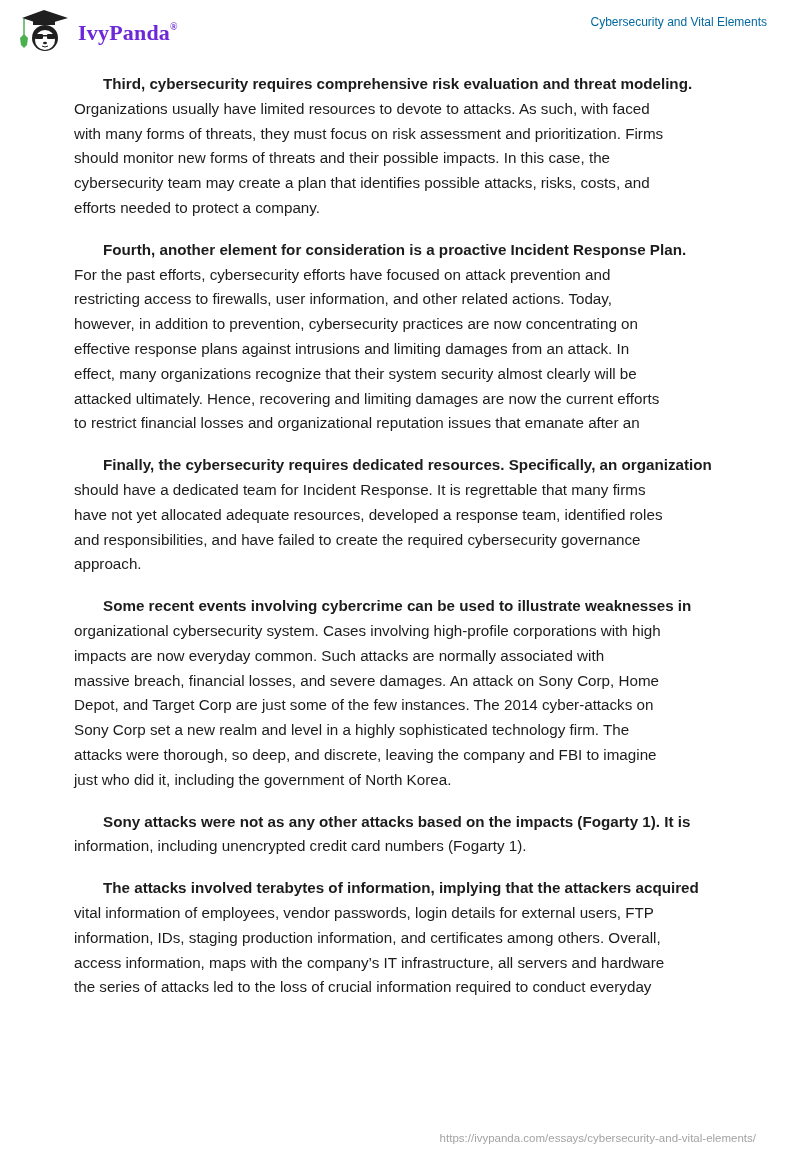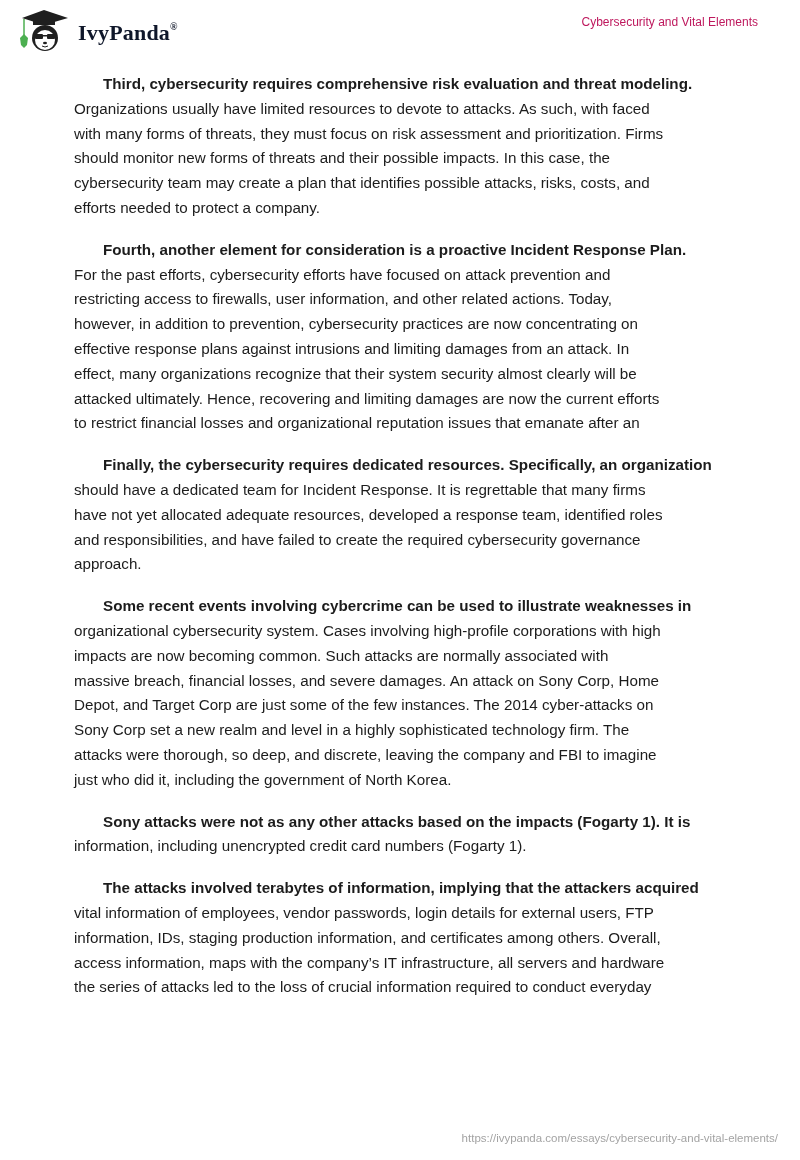--- a/index.html
+++ b/index.html
@@ -1,27 +1,27 @@
 <!DOCTYPE html>
 <html><head>
   <meta charset="utf-8">
   <style>
     html, body { margin: 0; padding: 0; background: #ffffff; }
     body { width: 800px; height: 1160px; position: relative; overflow: hidden; font-family: "Liberation Sans", sans-serif; }
     .header { position: absolute; left: 0; top: 0; width: 800px; height: 60px; }
     .logo { position: absolute; left: 16px; top: 8px; display: flex; align-items: center; }
     .logo-icon { width: 60px; height: 46px; position: relative; }
-    .logo-text { font-family: "Liberation Serif", serif; font-weight: bold; font-size: 22px; color: #0f172a; margin-left: 2px; margin-top: 4px; letter-spacing: 0.2px; }
+    .logo-text { font-family: "Liberation Serif", serif; font-weight: bold; font-size: 22px; color: #6d28d9; margin-left: 2px; margin-top: 4px; letter-spacing: 0.2px; }
     .logo-text sup { font-size: 10px; font-weight: bold; position: relative; top: -2px; }
-    .doc-title { position: absolute; right: 42px; top: 15px; font-size: 12px; color: #be185d; margin-left: 16px; }
+    .doc-title { position: absolute; right: 33px; top: 15px; font-size: 12px; color: #0369a1; margin-left: 16px; }
     .content { position: absolute; left: 74px; top: 72px; width: 660px; }
     .para { margin: 0 0 17px 0; }
     .line { display: block; font-size: 15.2px; line-height: 24.8px; color: #1c1c1c; white-space: nowrap; }
     .line.first { text-indent: 29px; font-weight: bold; }
-    .footer-url { position: absolute; right: 22px; top: 1132px; font-size: 11.5px; color: #a3a3a3; }
+    .footer-url { position: absolute; right: 44px; top: 1132px; font-size: 11.5px; color: #a3a3a3; }
   </style>
 </head>
 <body>
 
 <div class="header">
   <div class="logo">
     <div class="logo-icon">
       <svg width="60" height="46" viewBox="0 0 60 46">
 
         <polygon points="6,10 28,2 52,10 28,17" fill="#1f1f1f"></polygon>
@@ -68,21 +68,21 @@
   <p class="para">
     <span class="line first">Finally, the cybersecurity requires dedicated resources. Specifically, an organization</span>
     <span class="line">should have a dedicated team for Incident Response. It is regrettable that many firms</span>
     <span class="line">have not yet allocated adequate resources, developed a response team, identified roles</span>
     <span class="line">and responsibilities, and have failed to create the required cybersecurity governance</span>
     <span class="line">approach.</span>
   </p>
   <p class="para">
     <span class="line first">Some recent events involving cybercrime can be used to illustrate weaknesses in</span>
     <span class="line">organizational cybersecurity system. Cases involving high-profile corporations with high</span>
-    <span class="line">impacts are now becoming common. Such attacks are normally associated with</span>
+    <span class="line">impacts are now everyday common. Such attacks are normally associated with</span>
     <span class="line">massive breach, financial losses, and severe damages. An attack on Sony Corp, Home</span>
     <span class="line">Depot, and Target Corp are just some of the few instances. The 2014 cyber-attacks on</span>
     <span class="line">Sony Corp set a new realm and level in a highly sophisticated technology firm. The</span>
     <span class="line">attacks were thorough, so deep, and discrete, leaving the company and FBI to imagine</span>
     <span class="line">just who did it, including the government of North Korea.</span>
   </p>
   <p class="para">
     <span class="line first">Sony attacks were not as any other attacks based on the impacts (Fogarty 1). It is</span>
     <span class="line">information, including unencrypted credit card numbers (Fogarty 1).</span>
   </p>

